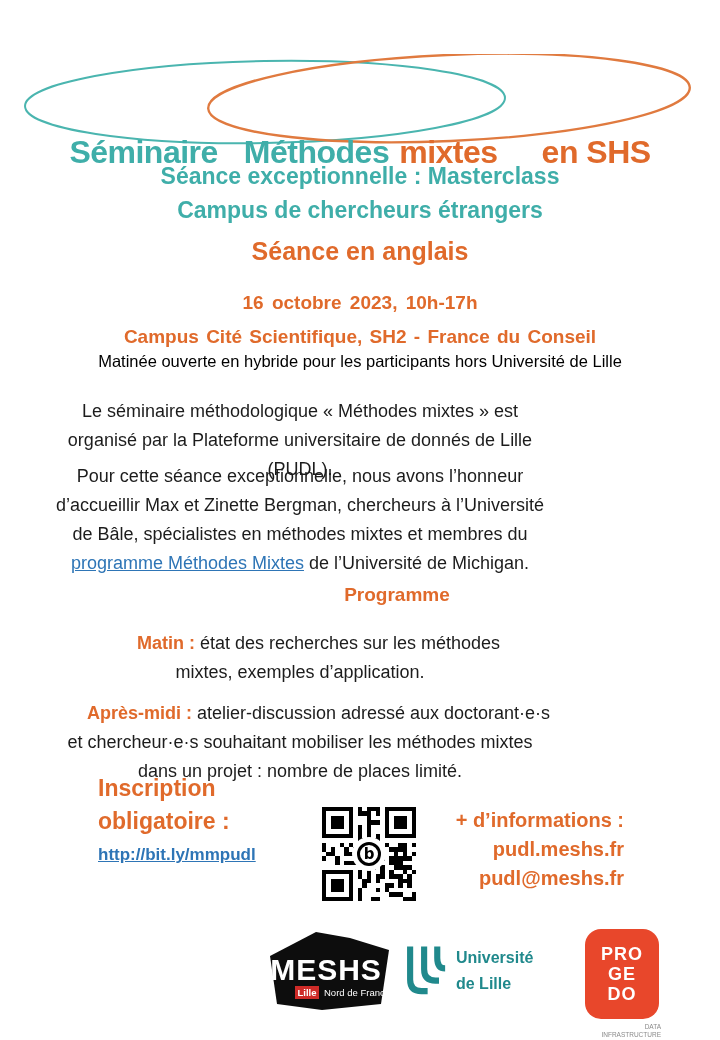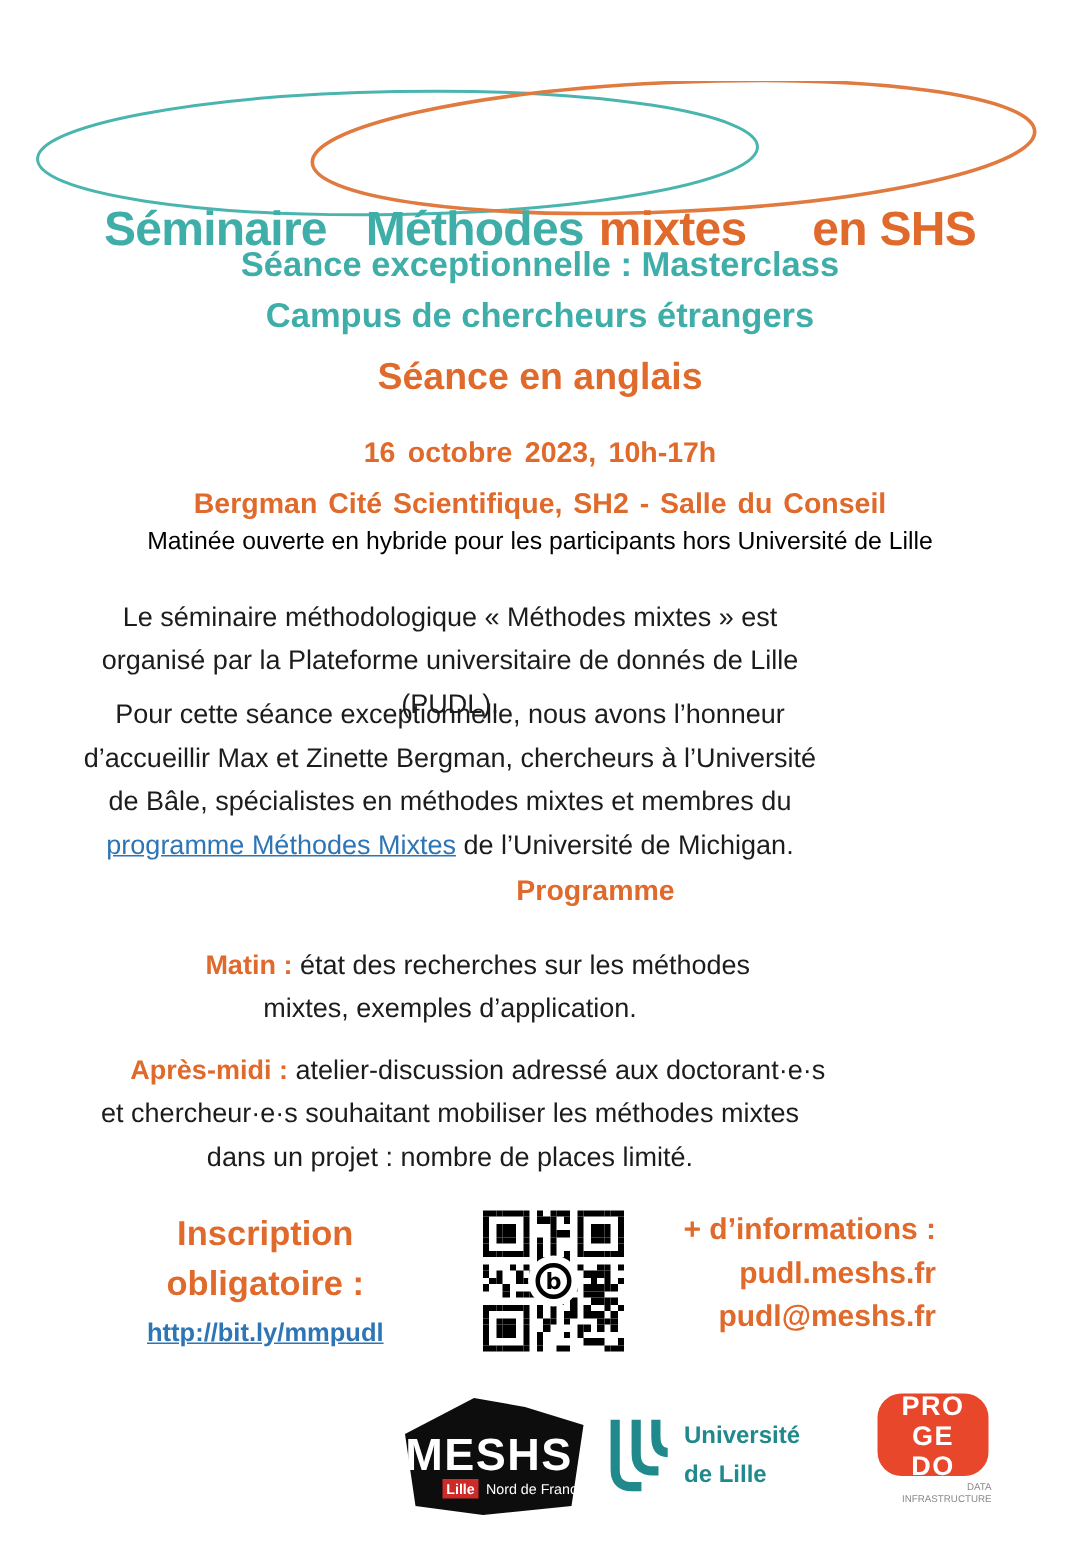--- a/index.html
+++ b/index.html
@@ -29,21 +29,21 @@
         color:var(--text);font-size:18px;line-height:29px;}
   #p1{top:397px;padding:0 58px;}
   #p2{top:462px;padding:0 50px;}
   #p2 a, .blue-link{color:var(--link);text-decoration:underline;}
   #programme-head{top:584px;color:var(--orange);font-weight:bold;font-size:19px;}
   #matin{top:629px;padding:0 70px;}
   #apres{top:699px;padding:0 46px;}
   .olabel{color:var(--orange);font-weight:bold;padding-left:37px;}
 
   
-  #inscription{position:absolute;left:98px;top:806px;text-align:center;}
+  #inscription{position:absolute;left:98px;top:772px;text-align:left;}
   #inscription .big{color:var(--orange);font-weight:bold;font-size:23px;line-height:33px;}
   #inscription .lnk{display:inline-block;margin-top:7px;color:var(--link);font-weight:bold;
                     font-size:17px;text-decoration:underline;}
   #qr{position:absolute;left:318px;top:803px;width:102px;height:102px;background:#fff;
       display:flex;align-items:center;justify-content:center;}
   #qr-grid{display:grid;grid-template-columns:repeat(21,1fr);width:94px;height:94px;}
   #qr-grid .on{background:#000;}
   #qr-logo{position:absolute;left:50%;top:50%;transform:translate(-50%,-50%);width:34px;height:34px;
            background:#fff;border-radius:50%;display:flex;align-items:center;justify-content:center;}
   #qr-logo .bmark{width:24px;height:24px;border:3px solid #000;border-radius:50%;box-sizing:border-box;
@@ -54,21 +54,21 @@
 
   
   #logo-pudl{position:absolute;left:52px;top:940px;display:flex;align-items:center;}
   #logo-pudl .pudl-word{color:var(--pudl_orange);font-weight:bold;font-size:52px;
         letter-spacing:-1px;margin-left:10px;font-family:"DejaVu Sans",sans-serif;}
   #logo-meshs{position:absolute;left:262px;top:928px;width:130px;height:84px;}
   #logo-ulille{position:absolute;left:404px;top:942px;display:flex;align-items:center;}
   #logo-ulille .ul-text{margin-left:10px;color:var(--ulille);font-weight:bold;font-size:16px;
         line-height:26px;text-align:left;}
   #logo-progedo{position:absolute;left:583px;top:929px;width:78px;text-align:center;}
-  #logo-progedo .pg-box{width:74px;height:55px;margin:0 auto;background:var(--progedo);
+  #logo-progedo .pg-box{width:74px;height:90px;margin:0 auto;background:var(--progedo);
         border-radius:16px;display:flex;flex-direction:column;align-items:center;justify-content:center;}
   #logo-progedo .pg-box div{color:#fff;font-weight:bold;font-size:18px;line-height:20px;letter-spacing:1px;}
   #logo-progedo .pg-sub{margin-top:4px;text-align:right;color:#8a8a8a;font-size:6.5px;line-height:8px;}
 </style>
 </head>
 <body>
 
 <div class="page">
 
   <div class="venn">
@@ -85,21 +85,21 @@
   </div>
 
   <div class="sec" id="teal-heads">
     <div>Séance exceptionnelle : Masterclass</div>
     <div>Campus de chercheurs étrangers</div>
   </div>
 
   <div class="sec" id="orange-head">Séance en anglais</div>
 
   <div class="sec" id="date-line">16 octobre 2023, 10h-17h</div>
-  <div class="sec" id="campus-line">Bergman Cité Scientifique, SH2 - Salle du Conseil</div>
+  <div class="sec" id="campus-line">Campus Cité Scientifique, SH2 - France du Conseil</div>
   <div class="sec" id="hybrid-line">Matinée ouverte en hybride pour les participants hors Université de Lille</div>
 
   <div class="para" id="p1">Le séminaire méthodologique « Méthodes mixtes » est organisé par la Plateforme universitaire de donnés de Lille (PUDL).</div>
 
   <div class="para" id="p2">
     <span>Pour cette séance exceptionnelle, nous avons l’honneur d’accueillir Max et Zinette Bergman, chercheurs à l’Université de Bâle, spécialistes en méthodes mixtes et membres du </span><a href="#">programme Méthodes Mixtes</a><span> de l’Université de Michigan.</span>
   </div>
 
   <div class="sec olabel" id="programme-head">Programme</div>
 

